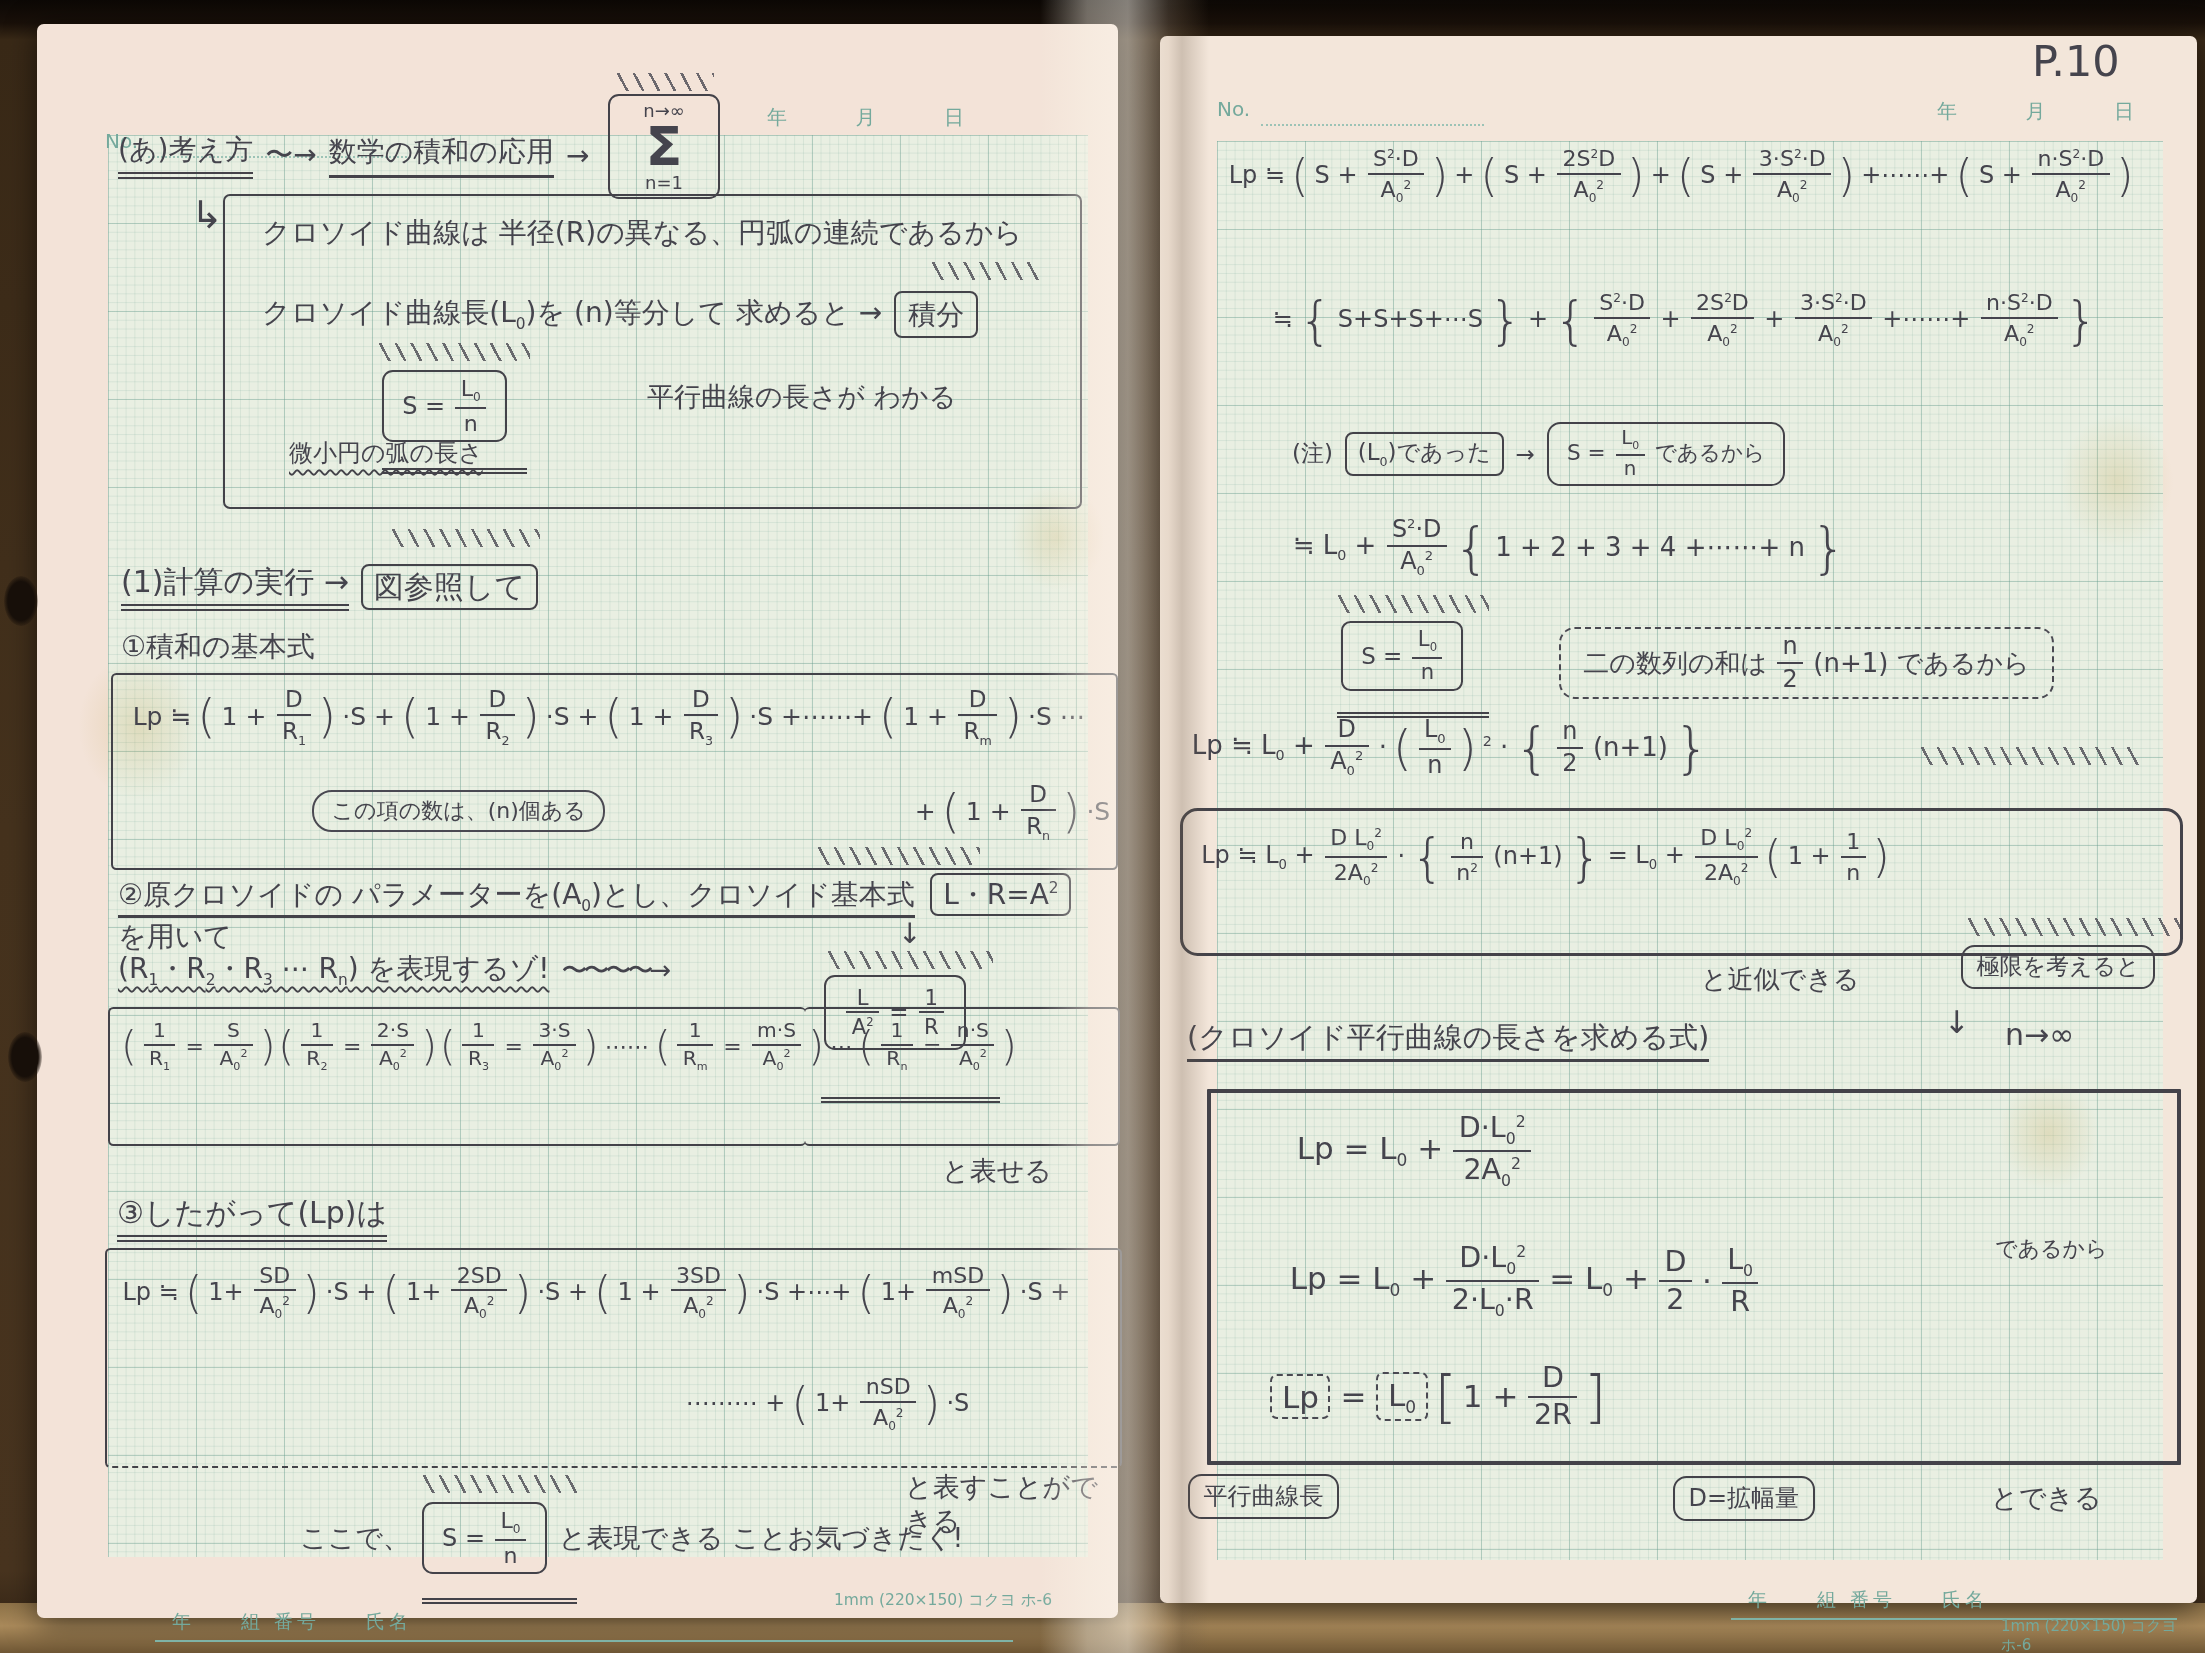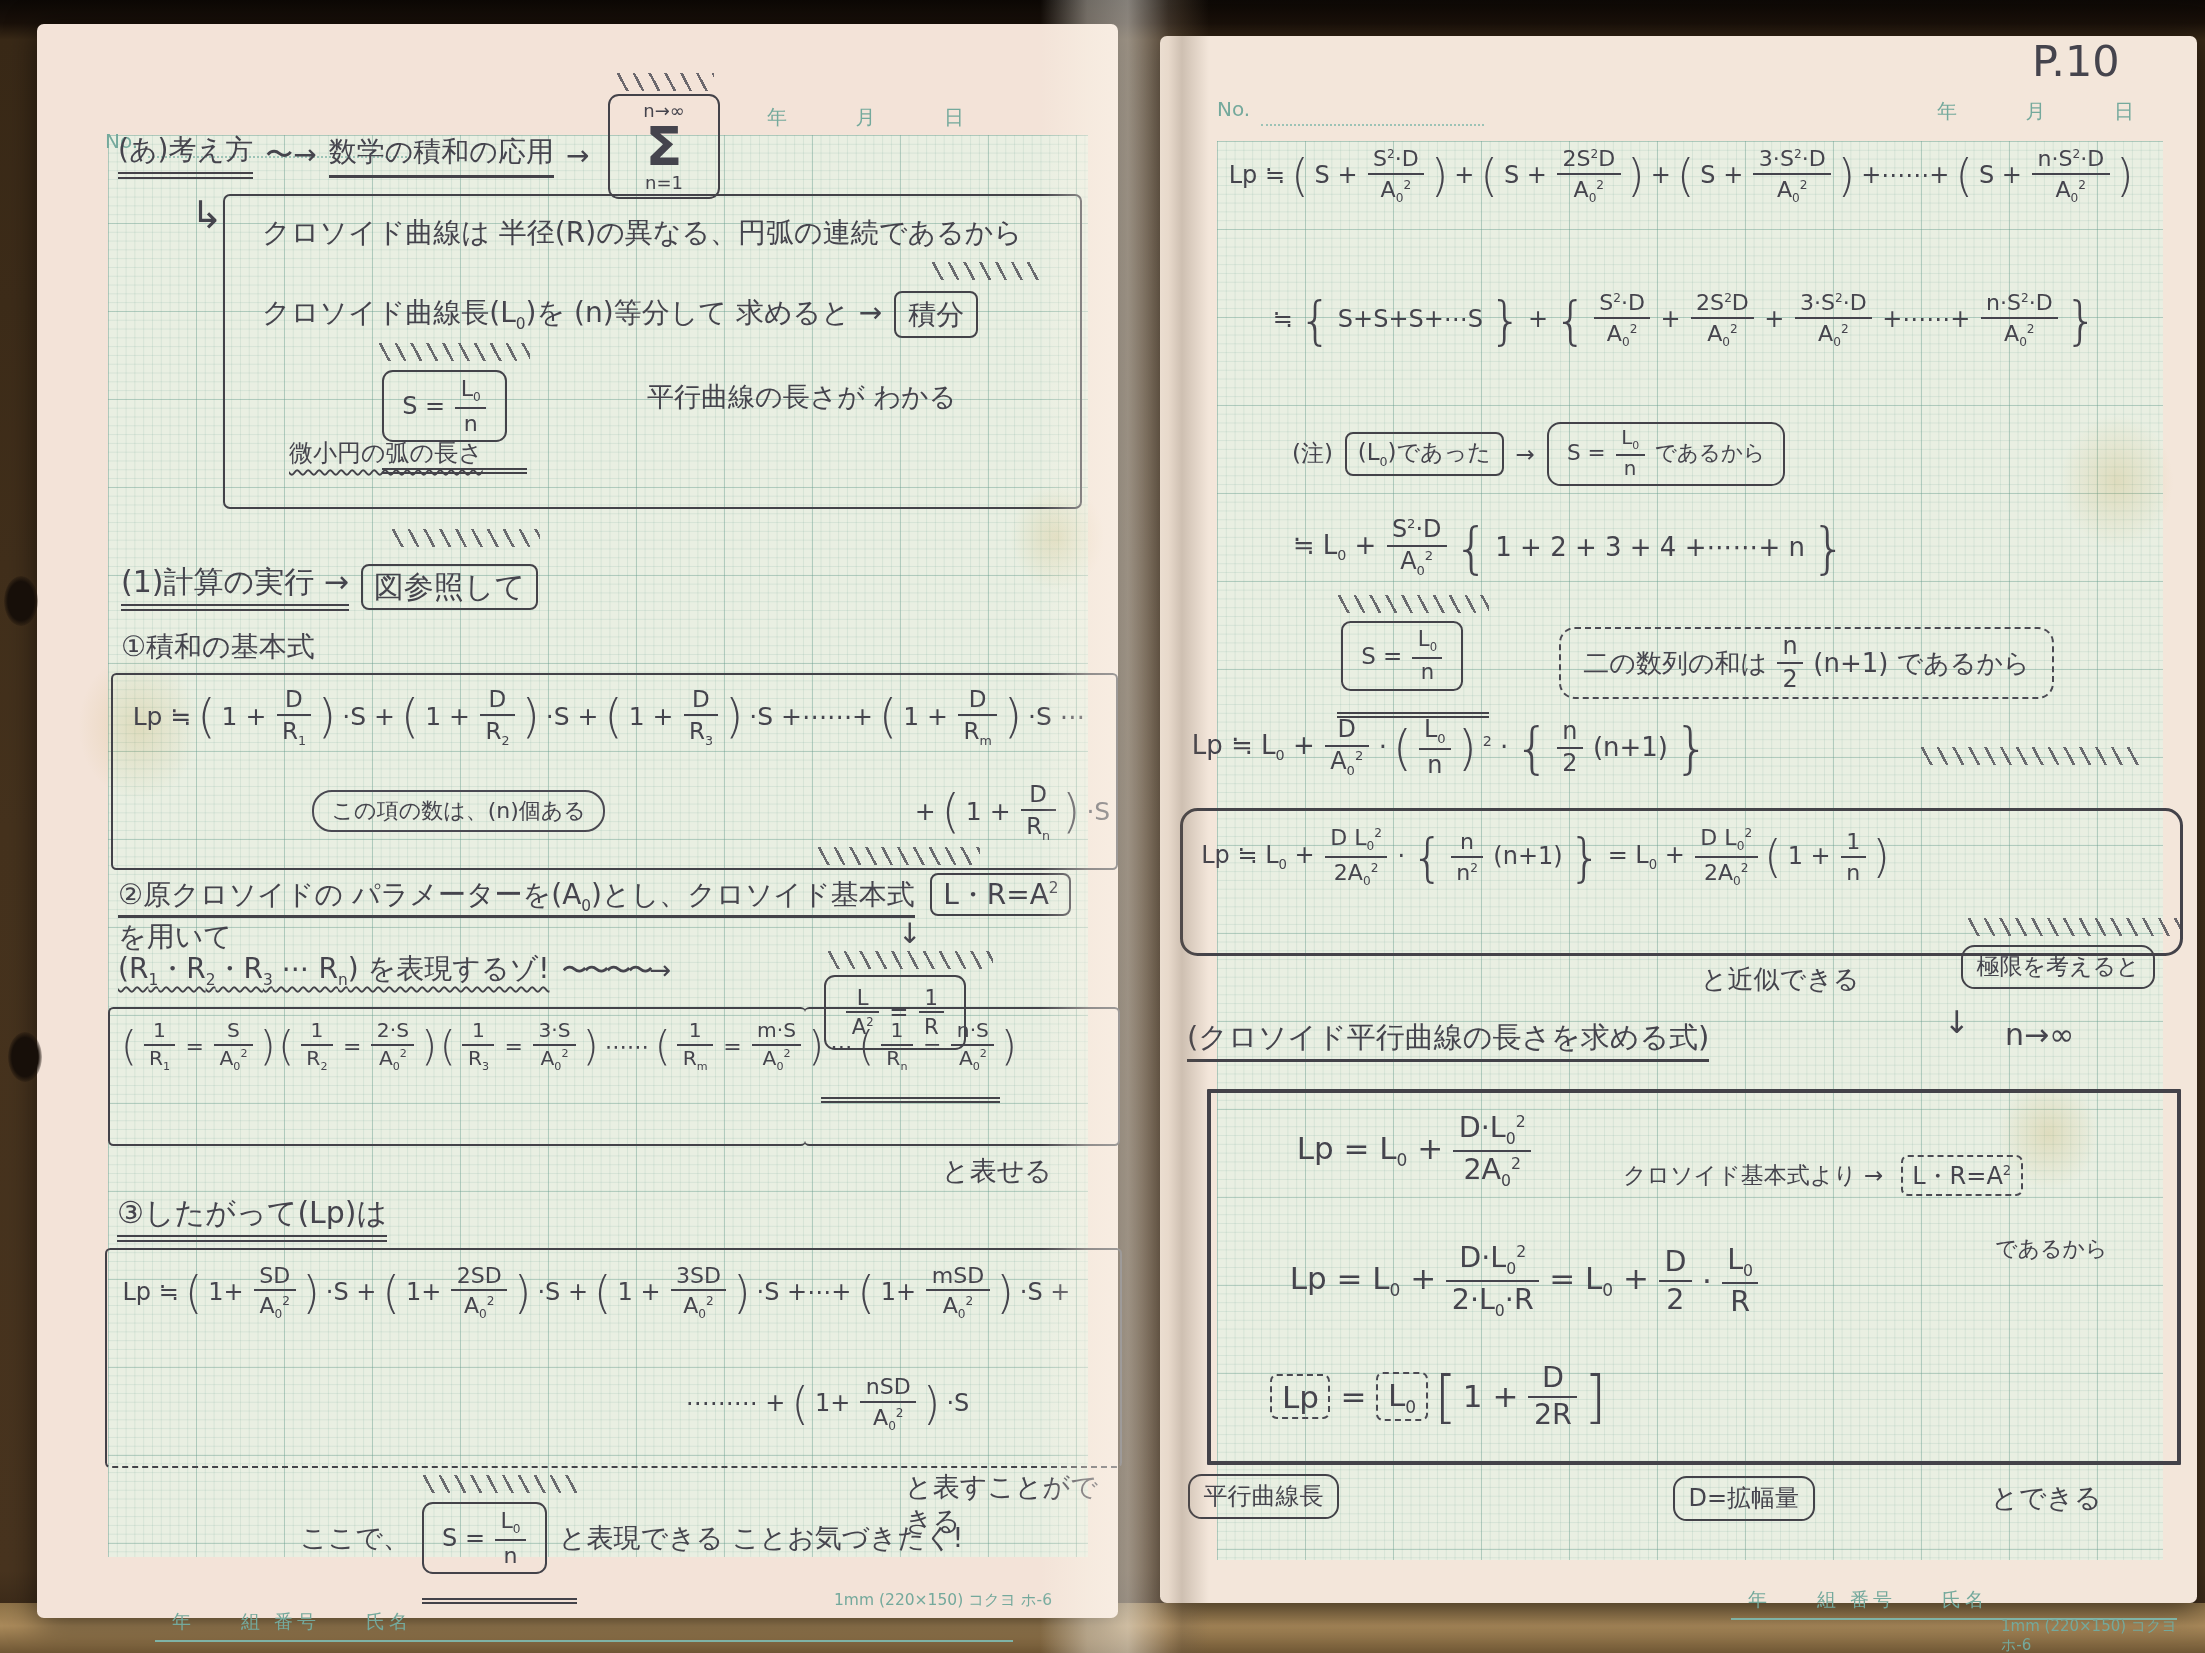--- a/index.html
+++ b/index.html
@@ -495,24 +495,20 @@
     <div class="ink jp ul1" style="left: 27px; top: 983px; font-size: 29px; position: absolute;">(クロソイド平行曲線の長さを求める式)</div>
 
     <div class="ink box" style="left: 47px; top: 1053px; width: 966px; height: 368px; border-radius: 1px; border-width: 4px; position: absolute;">
       <div class="ink fx" style="left: 81px; top: 20px; font-size: 31px; position: absolute;">
           <span class="tx">Lp = L<sub>0</sub> +</span>
           <span class="fr">
             <span class="n">D·L<sub>0</sub><sup>2</sup></span>
             <span class="d">2A<sub>0</sub><sup>2</sup></span>
           </span>
         </div>
-      <div class="ink row" style="left: 412px; top: 62px; font-size: 23px; position: absolute;">
-        <span class="jp">クロソイド基本式より →</span>
-        <span class="dbx" style="font-size:24px;">L・R=A<sup>2</sup></span>
-      </div>
       <div class="ink jp" style="left: 784px; top: 142px; font-size: 22px; position: absolute;">であるから</div>
       <div class="ink fx" style="left: 74px; top: 150px; font-size: 31px; position: absolute;">
           <span class="tx">Lp = L<sub>0</sub> +</span>
           <span class="fr">
             <span class="n">D·L<sub>0</sub><sup>2</sup></span>
             <span class="d">2·L<sub>0</sub>·R</span>
           </span>
           <span class="tx">=  L<sub>0</sub> +</span>
           <span class="fr">
             <span class="n">D</span>

